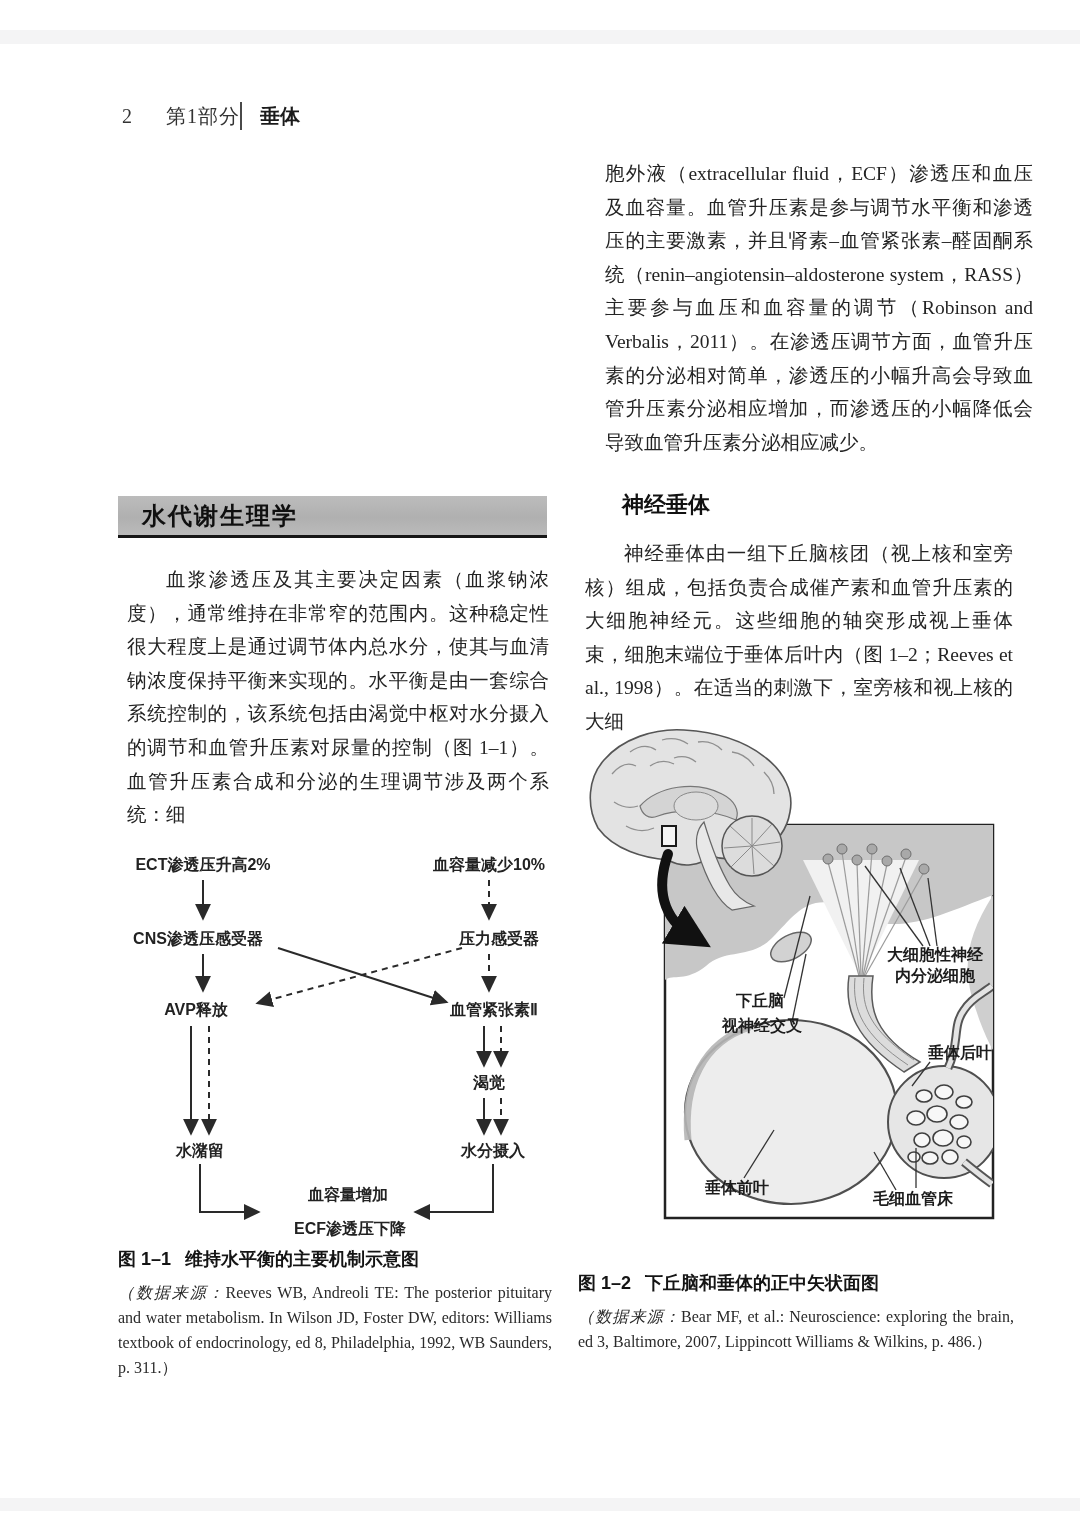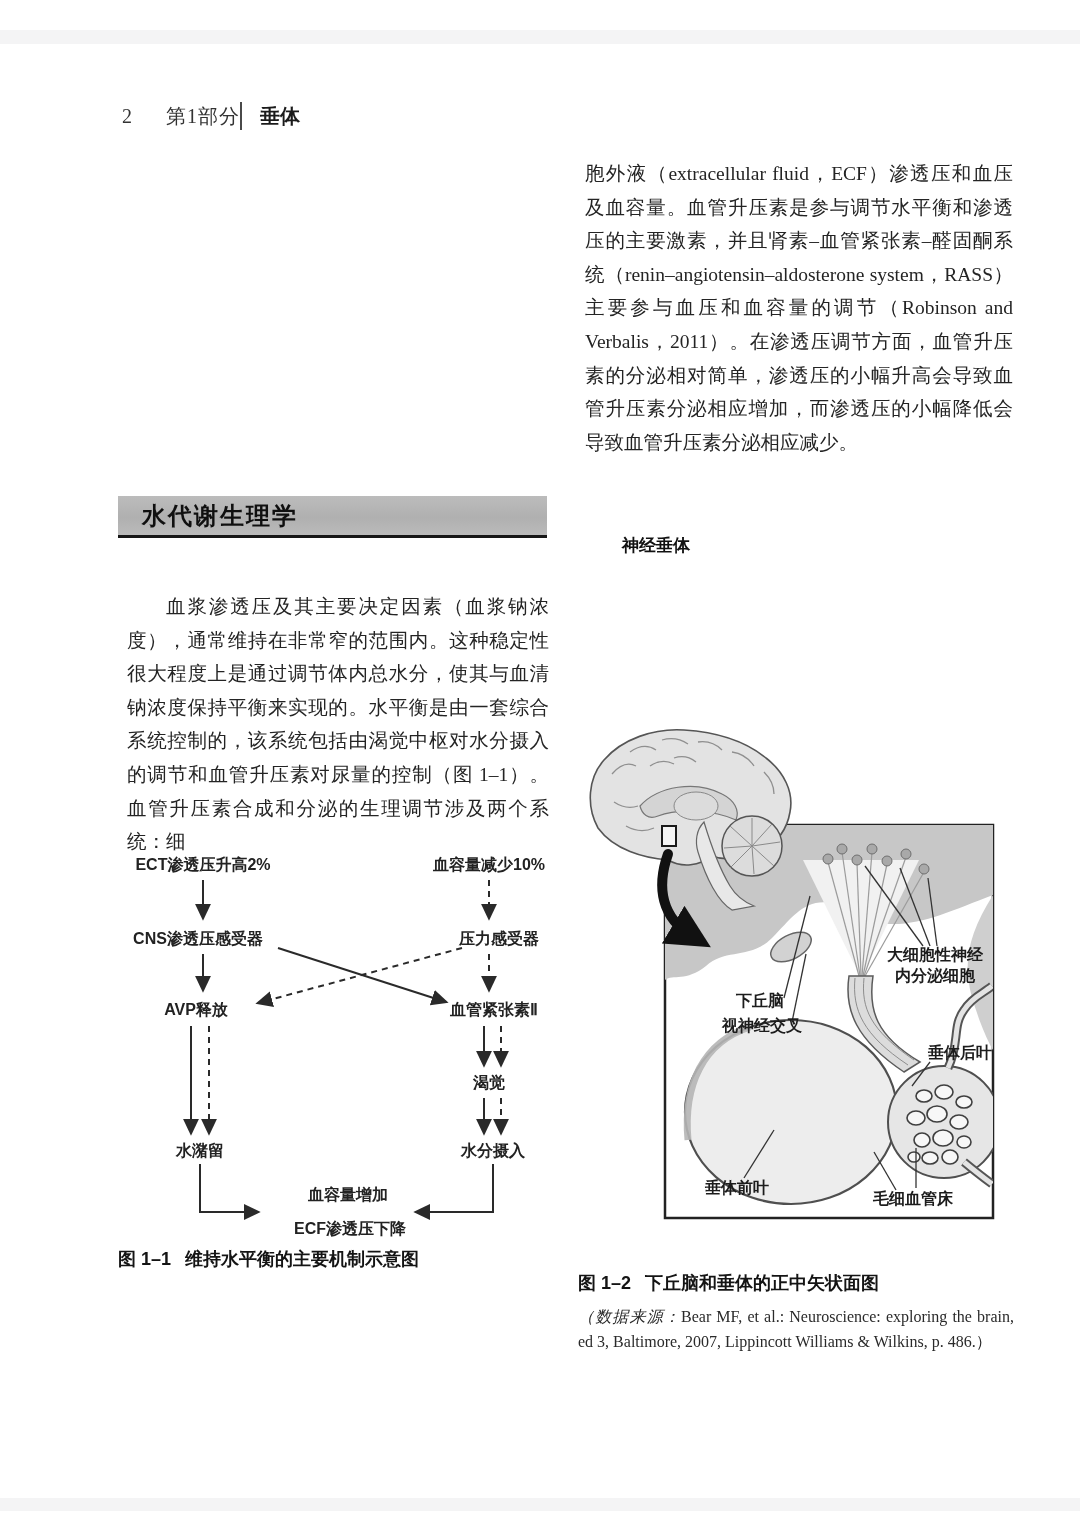--- a/index.html
+++ b/index.html
@@ -14,21 +14,21 @@
   .part-title{font-family:"Liberation Sans", sans-serif;font-weight:bold;color:#1a1a1a;}
   .para{position:absolute;font-size:19.5px;line-height:33.6px;text-align:justify;
         text-justify:inter-ideograph;color:#242424;}
   .indent{text-indent:2em;}
   .section-bar{position:absolute;left:118px;top:496px;width:429px;height:39px;
                background:linear-gradient(180deg,#bcbcbc 0%,#b0b0b0 55%,#bababa 100%);
                border-bottom:3px solid #161616;}
   .section-bar-text{font-family:"Liberation Sans", sans-serif;font-weight:bold;font-size:24px;
                     line-height:39px;padding-left:24px;color:#0f0f0f;letter-spacing:2px;}
   .subheading{position:absolute;font-family:"Liberation Sans", sans-serif;font-weight:bold;
-              font-size:17px;color:#111;margin-top:44px;}
+              font-size:22px;color:#111;}
   .caption{position:absolute;font-family:"Liberation Sans", sans-serif;color:#1f1f1f;}
   .cap-title{font-size:18px;font-weight:bold;margin-bottom:9px;color:#141414;}
   .cap-title .cap-name{margin-left:14px;}
   .cap-body{font-size:17px;line-height:25px;text-align:justify;text-justify:inter-ideograph;
             font-weight:400;color:#2a2a2a;}
   .cap-source{margin-top:9px;font-family:"Liberation Serif", serif;font-size:16px;
               line-height:25px;text-align:justify;color:#2a2a2a;}
   .src-prefix{font-style:italic;}
   svg text.fc-label{font:600 16px "Liberation Sans", sans-serif;fill:#222;}
   svg text.fig-label{font:bold 16px "Liberation Sans", sans-serif;fill:#1c1c1c;}
@@ -47,21 +47,21 @@
     <span class="part-label">第1部分</span>
     <span class="hdr-divider"></span>
     <span class="part-title">垂体</span>
   </div>
 
 
   <div class="section-bar">
     <div class="section-bar-text">水代谢生理学</div>
   </div>
 
-  <div class="para indent" style="left:127px;top:590px;width:422px;">血浆渗透压及其主要决定因素（血浆钠浓度），通常维持在非常窄的范围内。这种稳定性很大程度上是通过调节体内总水分，使其与血清钠浓度保持平衡来实现的。水平衡是由一套综合系统控制的，该系统包括由渴觉中枢对水分摄入的调节和血管升压素对尿量的控制（图 1–1）。血管升压素合成和分泌的生理调节涉及两个系统：细</div>
+  <div class="para indent" style="left:127px;top:563px;width:422px;">血浆渗透压及其主要决定因素（血浆钠浓度），通常维持在非常窄的范围内。这种稳定性很大程度上是通过调节体内总水分，使其与血清钠浓度保持平衡来实现的。水平衡是由一套综合系统控制的，该系统包括由渴觉中枢对水分摄入的调节和血管升压素对尿量的控制（图 1–1）。血管升压素合成和分泌的生理调节涉及两个系统：细</div>
 
   <svg class="abs" style="left:110px;top:840px;" width="450" height="402" viewBox="0 0 450 402">
     <defs>
       <marker id="arrS" viewBox="0 0 10 10" refX="8" refY="5" markerWidth="9" markerHeight="9" orient="auto">
         <path d="M0,0.5 L9.5,5 L0,9.5 z" fill="#2a2a2a"></path>
       </marker>
     </defs>
     <g stroke="#2a2a2a" stroke-width="2" fill="none">
       <line x1="93" y1="40" x2="93" y2="78" marker-end="url(#arrS)"></line>
       <line x1="379" y1="40" x2="379" y2="78" stroke-dasharray="6 5" marker-end="url(#arrS)"></line>
@@ -90,26 +90,30 @@
       <text class="fc-label" x="383" y="316">水分摄入</text>
       <text class="fc-label" x="238" y="360">血容量增加</text>
       <text class="fc-label" x="240" y="394">ECF渗透压下降</text>
     </g>
   </svg>
 
   <div class="caption" style="left:118px;top:1247px;width:434px;">
     <div class="cap-title">
       <span>图 1–1</span><span class="cap-name">维持水平衡的主要机制示意图</span>
     </div>
-  </div>
-
-  <div class="para" style="left:585px;top:157px;width:428px;">胞外液（extracellular fluid，ECF）渗透压和血压及血容量。血管升压素是参与调节水平衡和渗透压的主要激素，并且肾素–血管紧张素–醛固酮系统（renin–angiotensin–aldosterone system，RASS）主要参与血压和血容量的调节（Robinson and Verbalis，2011）。在渗透压调节方面，血管升压素的分泌相对简单，渗透压的小幅升高会导致血管升压素分泌相应增加，而渗透压的小幅降低会导致血管升压素分泌相应减少。</div>
+    <div class="cap-source">
+      <span class="src-prefix">（数据来源：</span><span>Reeves WB, Andreoli TE: The posterior pituitary and water metabolism. In Wilson JD, Foster DW, editors: Williams textbook of endocrinology, ed 8, Philadelphia, 1992, WB Saunders, p. 311.）</span>
+    </div>
+  </div>
+
+  <div class="para" style="left:605px;top:157px;width:428px;">胞外液（extracellular fluid，ECF）渗透压和血压及血容量。血管升压素是参与调节水平衡和渗透压的主要激素，并且肾素–血管紧张素–醛固酮系统（renin–angiotensin–aldosterone system，RASS）主要参与血压和血容量的调节（Robinson and Verbalis，2011）。在渗透压调节方面，血管升压素的分泌相对简单，渗透压的小幅升高会导致血管升压素分泌相应增加，而渗透压的小幅降低会导致血管升压素分泌相应减少。</div>
 
   <div class="subheading" style="left:622px;top:490px;">神经垂体</div>
 
+  <div class="para indent" style="left:585px;top:537px;width:428px;">神经垂体由一组下丘脑核团（视上核和室旁核）组成，包括负责合成催产素和血管升压素的大细胞神经元。这些细胞的轴突形成视上垂体束，细胞末端位于垂体后叶内（图 1–2；Reeves et al., 1998）。在适当的刺激下，室旁核和视上核的大细</div>
 
   <svg class="abs" style="left:578px;top:710px;" width="434" height="560" viewBox="0 0 434 560">
     <defs>
       <clipPath id="boxclip">
           <rect x="87" y="115" width="328" height="393"></rect>
         </clipPath>
       <marker id="arrB" viewBox="0 0 10 10" refX="5" refY="5" markerWidth="4.4" markerHeight="4.4" orient="auto">
         <path d="M0,0 L10,5 L0,10 z" fill="#111"></path>
       </marker>
     </defs>

